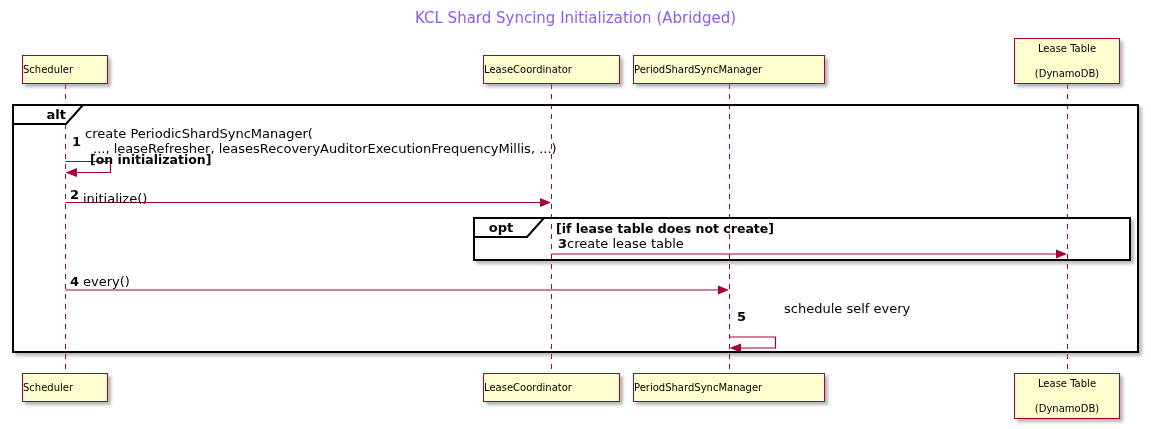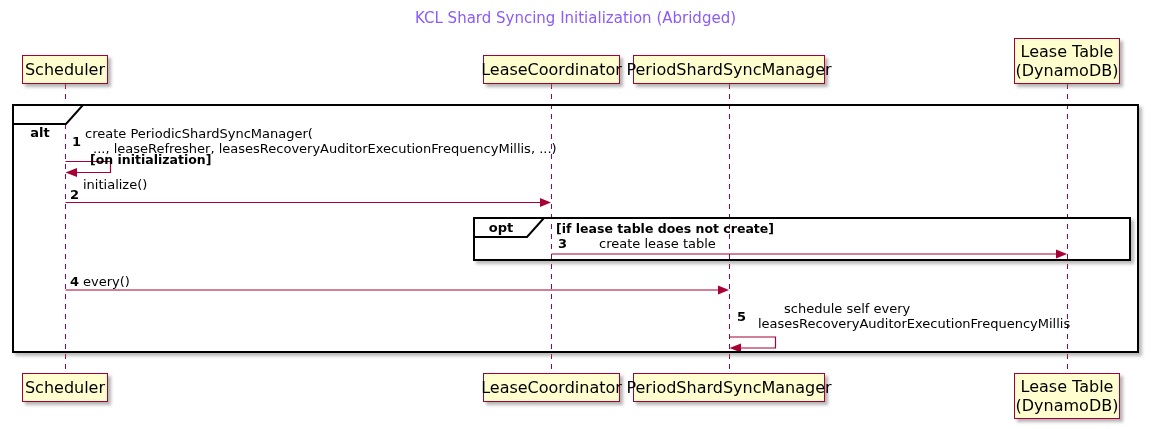--- a/index.html
+++ b/index.html
@@ -13,22 +13,22 @@
   }
   .abs{position:absolute;}
   #title{
     left:0;top:9px;width:1151px;
     text-align:center;font-size:15px;color:#8b5cf6;
   }
   .pbox{
     background:#FEFECE;
     border:1.5px solid #A80036;
     box-shadow:3px 3px 3px rgba(120,120,120,0.55);
-    display:flex;align-items:center;justify-content:center;
-    font-size:16px;line-height:19px;text-align:center;
+    display:flex;align-items:center;justify-content:space-between;
+    font-size:10px;line-height:19px;text-align:center;
     box-sizing:border-box;
   }
   .frame{
     border:2px solid #000;
     box-shadow:3px 3px 3px rgba(120,120,120,0.5);
     box-sizing:border-box;
     background:transparent;
   }
   .tabwrap{position:absolute;left:-2px;top:-2px;}
   .oplabel{
@@ -84,51 +84,50 @@
   <div class="pbox abs" style="left:1014px;top:38px;width:106px;height:46px;flex-direction:column;">
     <span>Lease Table</span>
     <span>(DynamoDB)</span>
   </div>
 
   <div class="frame abs" style="left:12px;top:104px;width:1127px;height:249px;">
     <div class="tabwrap">
       <svg width="90" height="24">
         <path d="M1,1 H71 L54,20 H1 Z" fill="#ffffff" stroke="#000" stroke-width="2"></path>
       </svg>
-      <div class="oplabel abs" style="left:2px;top:21px;width:52px;">alt</div>
+      <div class="oplabel abs" style="left:2px;top:3px;width:52px;text-align:right;">alt</div>
     </div>
     <div class="cond abs" style="left:76px;top:2px;margin-top:44px;">[on initialization]</div>
   </div>
 
   <div class="frame abs" style="left:473px;top:217px;width:658px;height:44px;">
     <div class="tabwrap">
       <svg width="90" height="24">
         <path d="M1,1 H71 L54,20 H1 Z" fill="#ffffff" stroke="#000" stroke-width="2"></path>
       </svg>
       <div class="oplabel abs" style="left:2px;top:3px;width:52px;">opt</div>
     </div>
     <div class="cond abs" style="left:81px;top:2px;">[if lease table does not create]</div>
   </div>
 
   <div class="msgnum abs" style="left:72px;top:134px;">1</div>
   <div class="msg abs" style="left:93px;top:141px;">..., leaseRefresher, leasesRecoveryAuditorExecutionFrequencyMillis, ...)</div>
   <div class="msg abs" style="left:85px;top:126px;">create PeriodicShardSyncManager(</div>
 
   <div class="msgnum abs" style="left:70px;top:187px;">2</div>
-  <div class="msg abs" style="left:83px;top:177px;">initialize()</div>
+  <div class="msg abs" style="left:83px;top:191px;">initialize()</div>
 
   <div class="msgnum abs" style="left:558px;top:236px;">3</div>
-  <div class="msg abs" style="left:599px;top:236px;">create lease table</div>
+  <div class="msg abs" style="left:567px;top:236px;">create lease table</div>
 
   <div class="msgnum abs" style="left:70px;top:274px;">4</div>
   <div class="msg abs" style="left:83px;top:274px;">every()</div>
 
   <div class="msgnum abs" style="left:737px;top:309px;">5</div>
   <div class="msg abs" style="left:784px;top:301px;">schedule self every</div>
-  <div class="msg abs" style="left:758px;top:316px;">leasesRecoveryAuditorExecutionFrequencyMillis</div>
 
   <div class="pbox abs" style="left:22px;top:373px;width:86px;height:29px;">
     <span>Scheduler</span>
   </div>
   <div class="pbox abs" style="left:483px;top:373px;width:137px;height:29px;">
     <span>LeaseCoordinator</span>
   </div>
   <div class="pbox abs" style="left:633px;top:373px;width:192px;height:29px;">
     <span>PeriodShardSyncManager</span>
   </div>

